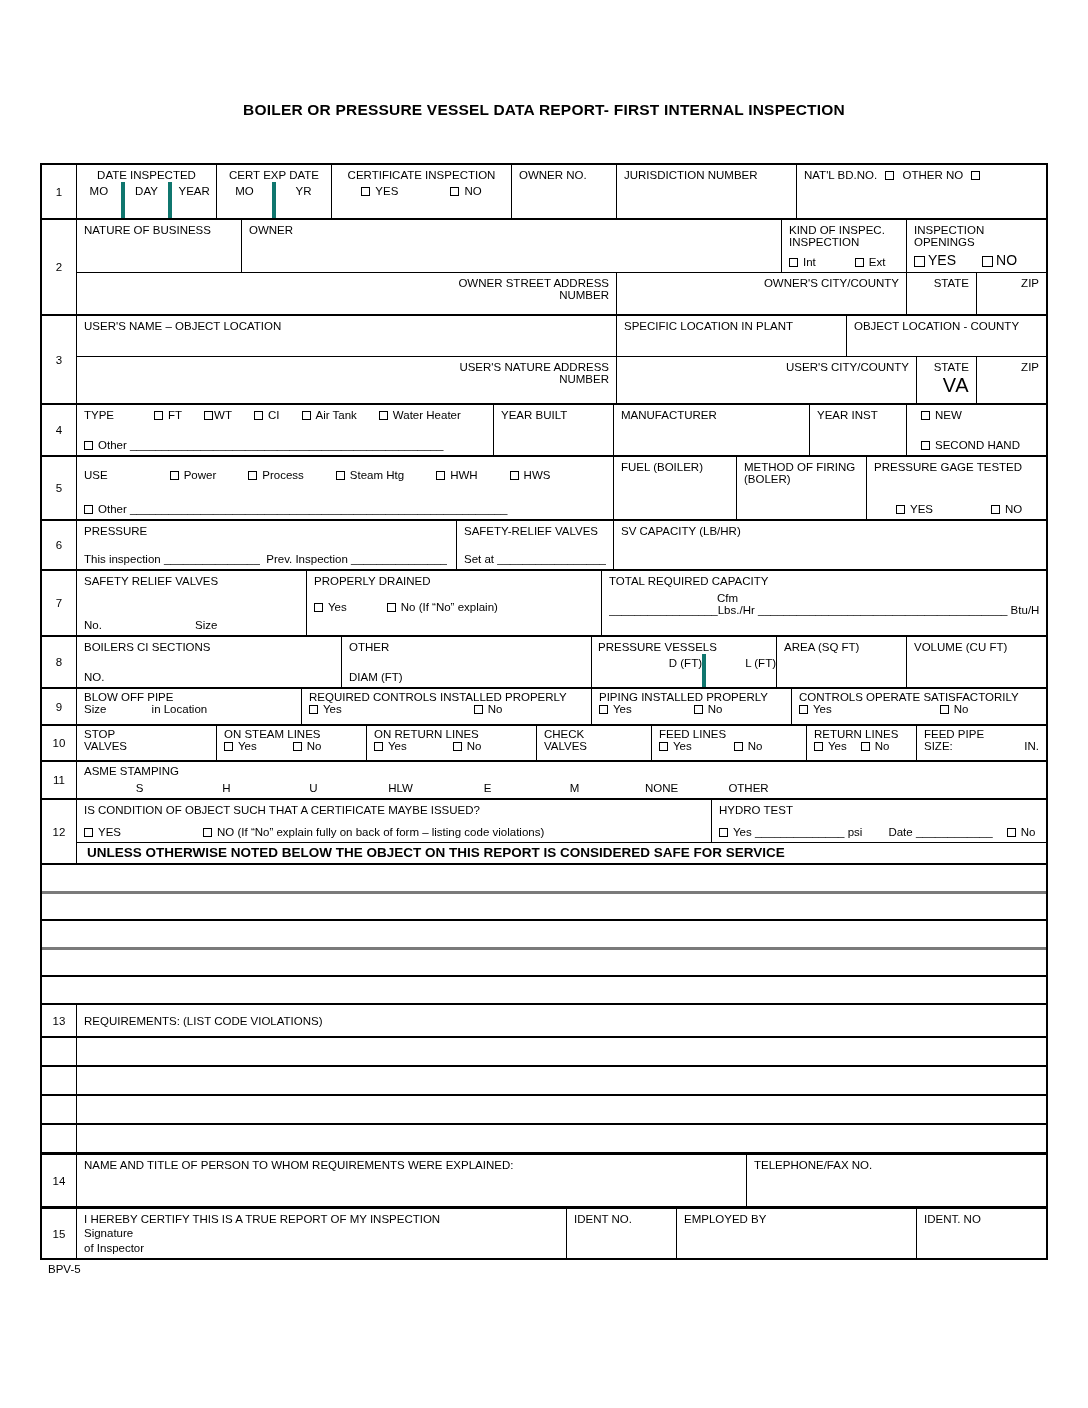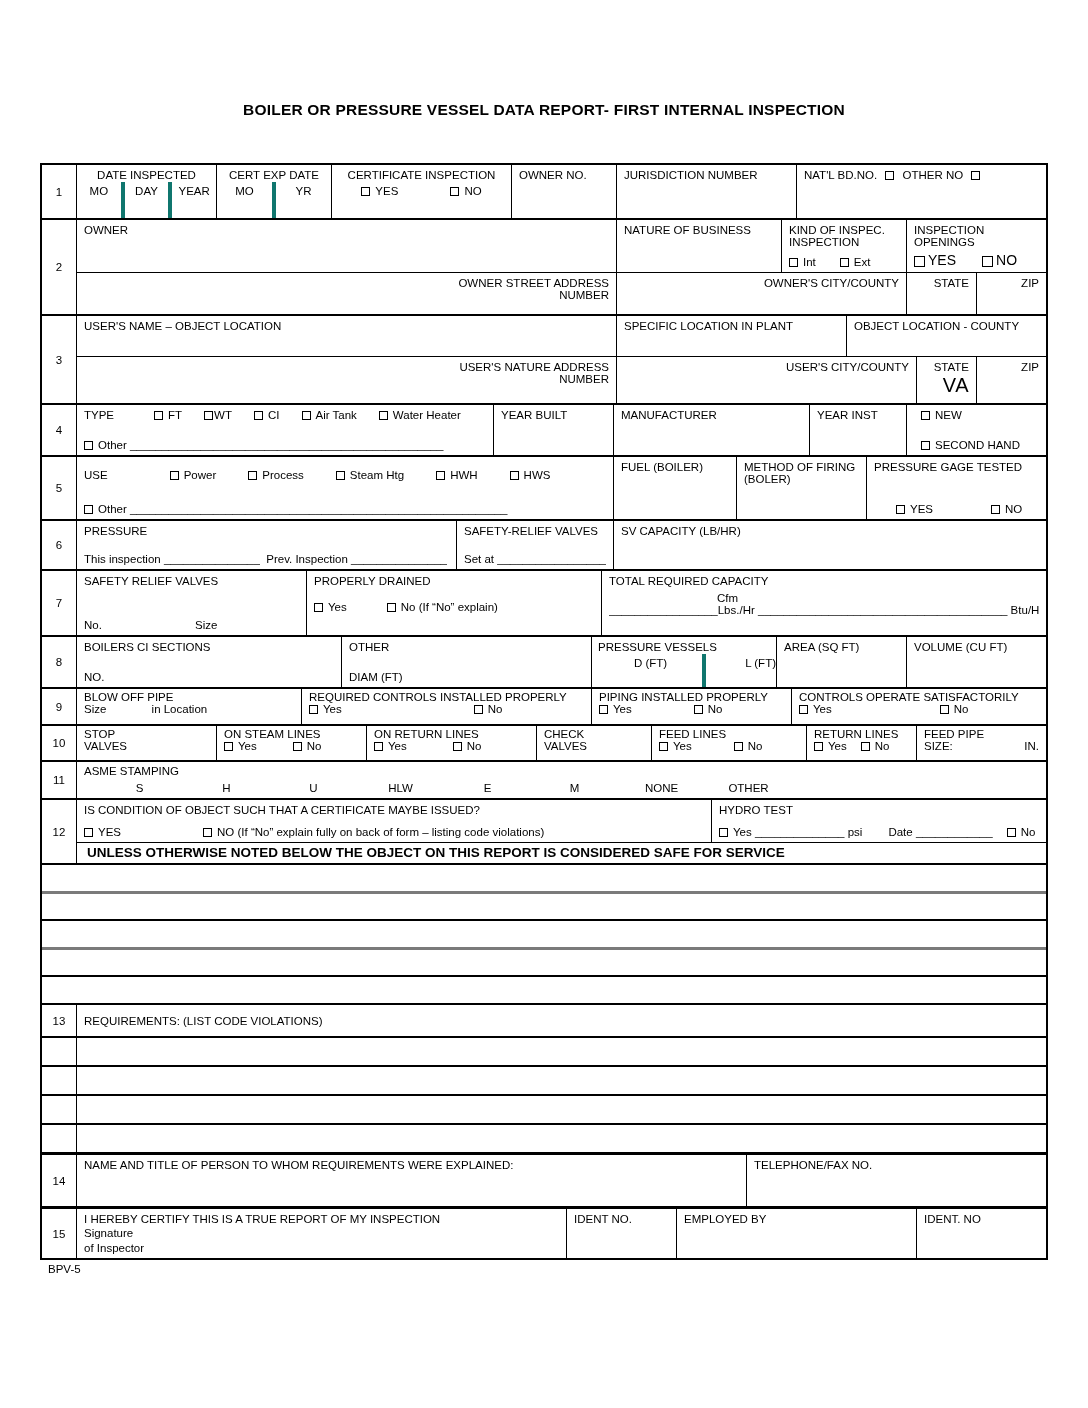--- a/index.html
+++ b/index.html
@@ -85,30 +85,30 @@
           <span>OTHER NO</span>
           <span class="cb" style="margin-left:5px"></span>
         </span>
       </div>
     </div>
 
     <div class="row">
       <div class="num">2</div>
       <div class="stack">
         <div class="sr" style="height:52px">
+          <div class="c" style="width:165px">
+            <span>NATURE OF BUSINESS</span>
+          </div>
           <div class="c" style="width:540px">
             <span>OWNER</span>
-          </div>
-          <div class="c" style="width:165px">
-            <span>NATURE OF BUSINESS</span>
           </div>
           <div class="c" style="width:125px">
             <span>KIND OF INSPEC.</span>
             <span>INSPECTION</span>
-            <div class="flexl bot" style="gap:24px">
+            <div class="flexl bot" style="gap:39px">
               <span class="nw"><span class="cb"></span><span>Int</span></span>
               <span class="nw"><span class="cb"></span><span>Ext</span></span>
             </div>
           </div>
           <div class="c last">
             <span>INSPECTION</span>
             <span>OPENINGS</span>
             <div class="flexl bot big1" style="gap:26px">
               <span class="nw"><span class="cb big"></span><span>YES</span></span>
               <span class="nw"><span class="cb big"></span><span>NO</span></span>
@@ -275,21 +275,21 @@
         <span>BOILERS CI SECTIONS</span>
         <span class="bot">NO.</span>
       </div>
       <div class="c" style="width:250px">
         <span>OTHER</span>
         <span class="bot">DIAM (FT)</span>
       </div>
       <div class="c0" style="width:185px">
         <div class="hd" style="text-align:left">PRESSURE VESSELS</div>
         <div class="cols">
-          <div style="flex:0 0 110px; text-align:center; padding-left:7px">D (FT)</div>
+          <div style="flex:0 0 110px; text-align:right; padding-left:7px">D (FT)</div>
           <div style="text-align:right; padding-left:22px">L (FT)</div>
         </div>
       </div>
       <div class="c" style="width:130px">
         <span>AREA (SQ FT)</span>
       </div>
       <div class="c last">
         <span>VOLUME (CU FT)</span>
       </div>
     </div>

